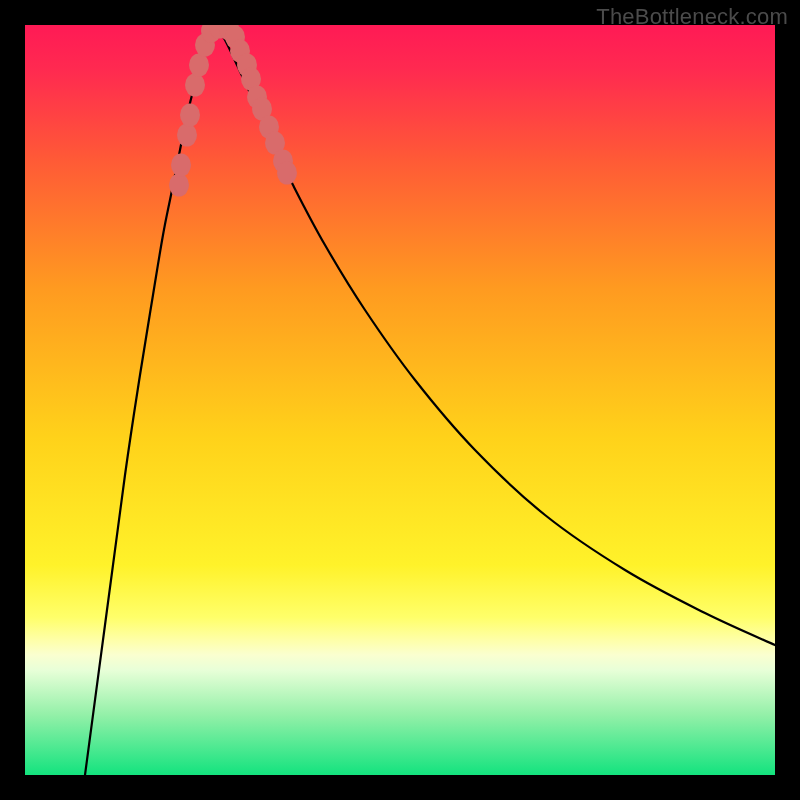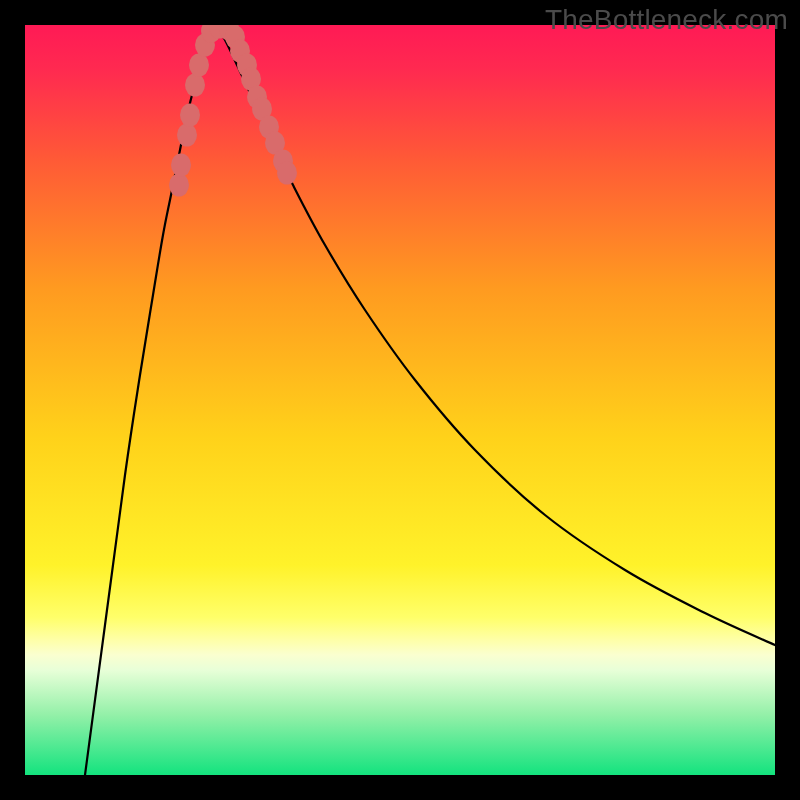--- a/index.html
+++ b/index.html
@@ -39,21 +39,21 @@
     top: 0; left: 0;
     width: 100%;
     height: 100%;
     overflow: visible;
   }
   .watermark {
     position: absolute;
     top: 4px;
     right: 12px;
     color: #4b4b4b;
-    font-size: 28px;
+    font-size: 22px;
     font-weight: 500;
     letter-spacing: 0.2px;
     user-select: none;
     margin-left: 20px;
   }
 </style>
 </head>
 <body>
 
 <div class="frame">

